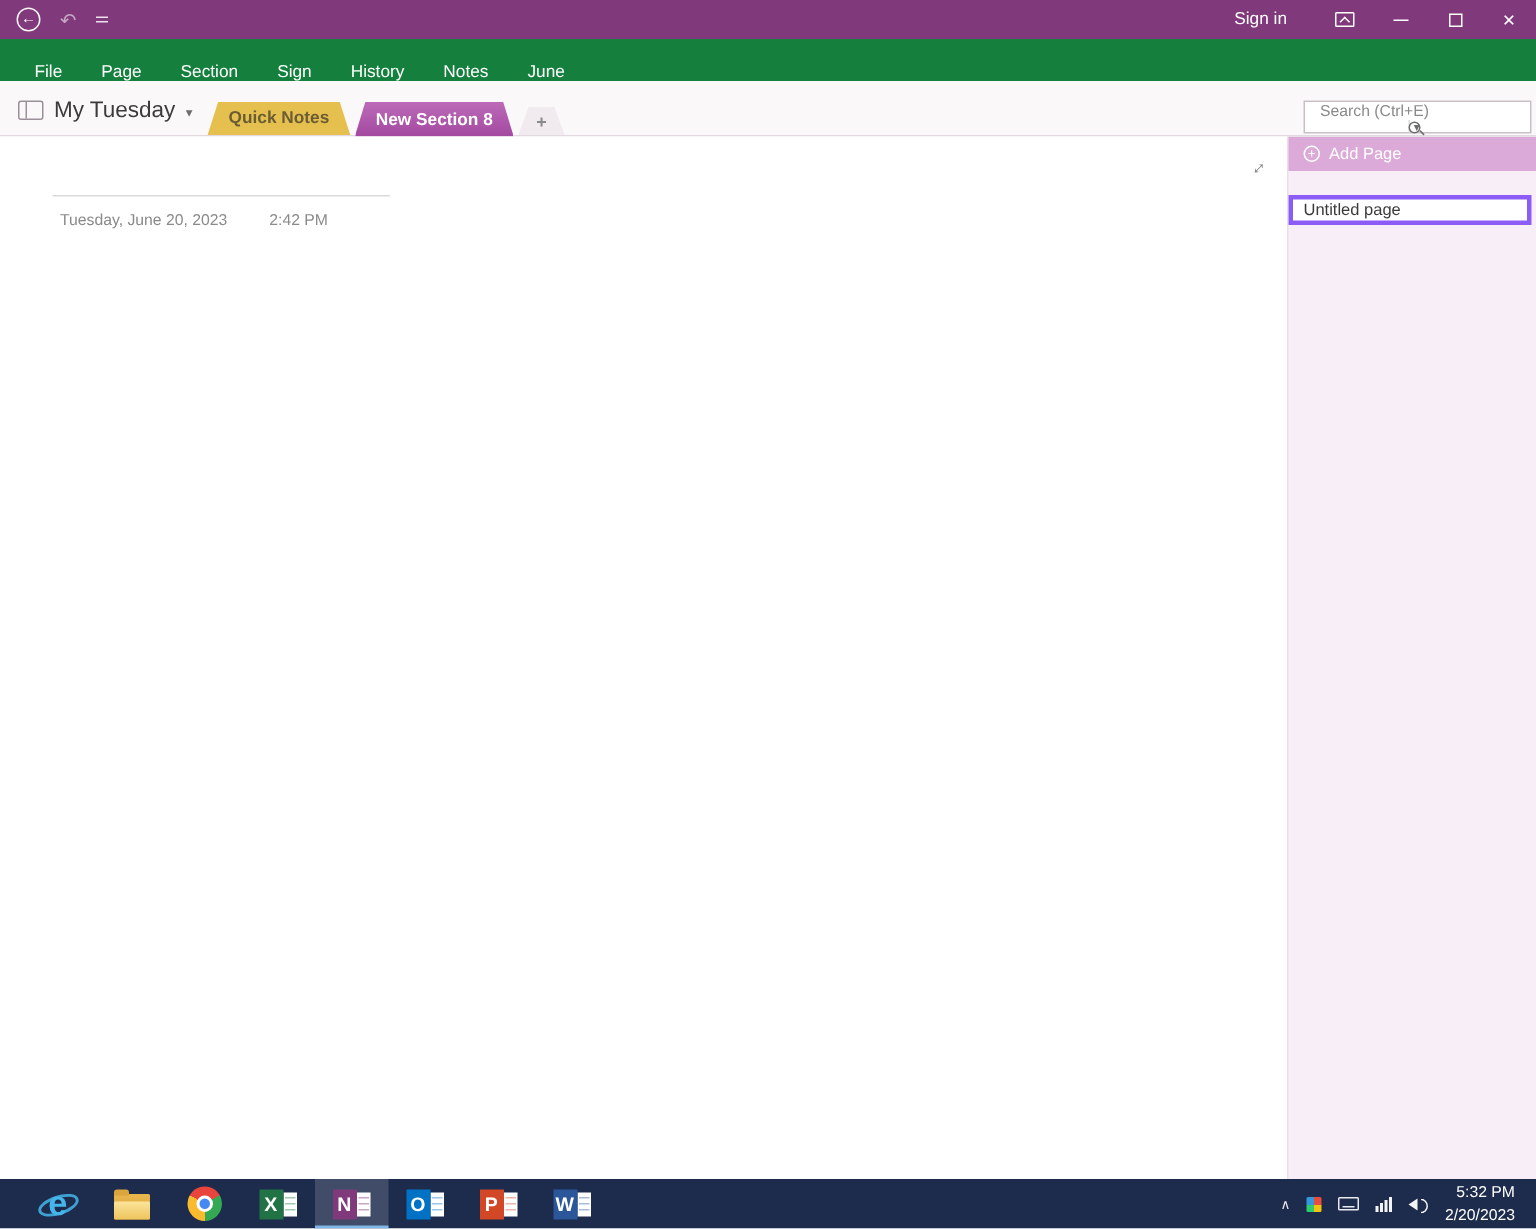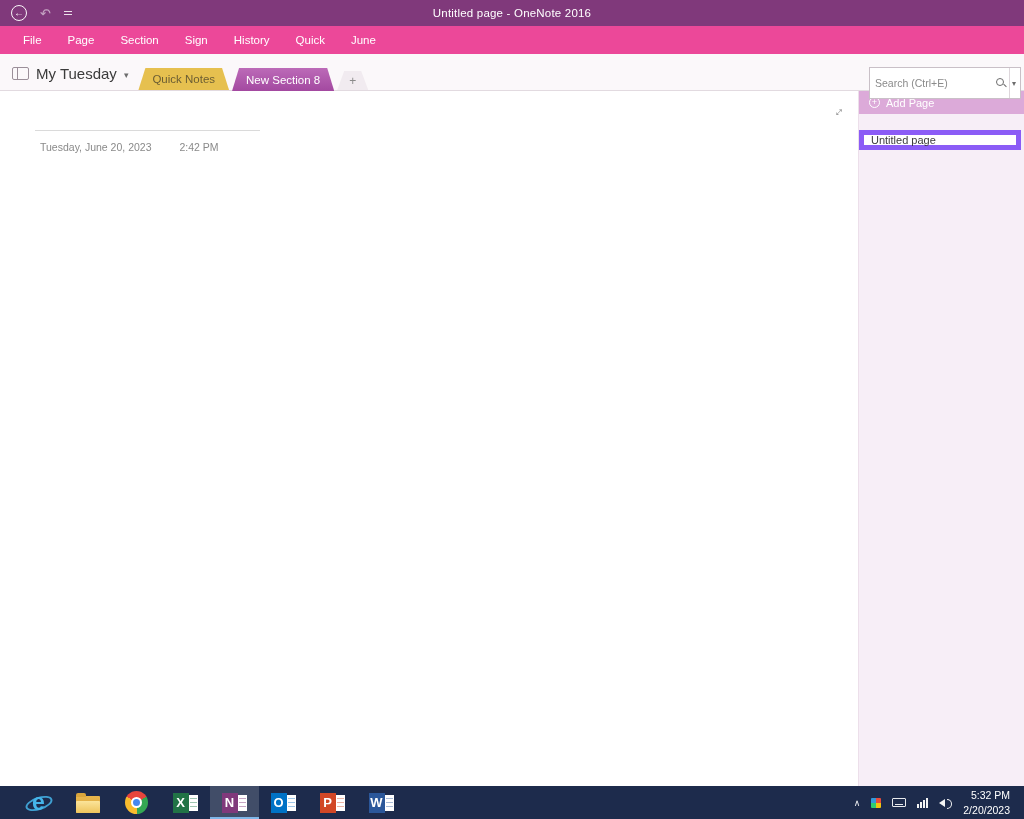--- a/index.html
+++ b/index.html
@@ -17,56 +17,56 @@
   .titlebar-right { margin-left:auto; display:flex; align-items:center; height:100%; z-index:2; }
   .signin { font-size:11.5px; padding:0 18px; }
   .ribbon-opts { width:40px; height:100%; display:flex; align-items:center; justify-content:center; }
   .ribbon-box { width:13px; height:10px; border:1px solid #fff; border-radius:1px; position:relative; }
   .ribbon-box::after { content:""; position:absolute; left:3.5px; top:3px; width:4px; height:4px; border-left:1px solid #fff; border-top:1px solid #fff; transform:rotate(45deg); }
   .win-btn { width:36px; height:100%; display:flex; align-items:center; justify-content:center; font-size:11px; }
   .min-glyph { width:10px; height:1px; background:#fff; display:block; }
   .max-glyph { width:9px; height:9px; border:1px solid #fff; display:block; }
 
   
-  .menubar { height:28px; background:#ec4899; display:flex; align-items:center; padding-left:10px; flex:0 0 auto; }
+  .menubar { height:28px; background:#15803d; display:flex; align-items:flex-end; padding-left:10px; flex:0 0 auto; }
   .menu-tab { color:#fff; font-size:11.5px; padding:0 13px; display:flex; align-items:center; }
 
   
   .notebook-bar { height:37px; background:#fbf8fa; border-bottom:1px solid #e2dae0; display:flex; align-items:flex-end; position:relative; flex:0 0 auto; }
   .nb-left { display:flex; align-items:center; gap:7px; padding:0 4px 8px 12px; }
   .nb-icon { width:17px; height:13px; border:1px solid #9b8f99; border-radius:2px; position:relative; }
   .nb-icon::before { content:""; position:absolute; left:4px; top:0; bottom:0; width:1px; background:#9b8f99; }
   .nb-name { font-size:15px; color:#3b3b3b; }
   .nb-arrow { font-size:9px; color:#6d6d6d; margin-top:2px; }
-  .tabs { display:flex; align-items:flex-end; margin-left:6px; }
+  .tabs { display:flex; align-items:flex-end; margin-left:6px;font-weight:bold; }
   .tab { height:22px; padding:0 14px; font-size:11.5px; display:flex; align-items:center; margin-right:3px; clip-path:polygon(7px 0, calc(100% - 7px) 0, 100% 100%, 0 100%); }
   .tab-quick { background:#e6c04f; color:#6b5d33; }
   .tab-active { background:linear-gradient(180deg,#bc6ab8,#a349a0); color:#fff; position:relative; bottom:-1px; height:23px; z-index:2; }
   .tab-add { background:#f1ebf0; color:#8a8a8a; height:19px; padding:0 12px; font-size:12px; }
-  .searchbox { position:absolute; right:3px; top:13px; width:152px; height:32px; background:#fff; border:1px solid #c9c0c7; display:flex; align-items:center; }
+  .searchbox { position:absolute; right:3px; top:13px; width:152px; height:22px; background:#fff; border:1px solid #c9c0c7; display:flex; align-items:center;flex-direction:column; }
   .searchbox input { flex:1; min-width:0; border:none; outline:none; font-size:10.5px; padding-left:5px; color:#555; font-family:"Liberation Sans", sans-serif; background:transparent; }
   .searchbox input::placeholder { color:#8a8a8a; }
   .mag { position:relative; width:12px; height:12px; margin-right:2px; }
   .mag::before { content:""; position:absolute; left:1px; top:1px; width:6px; height:6px; border:1px solid #6d6d6d; border-radius:50%; }
   .mag::after { content:""; position:absolute; left:8px; top:8px; width:4px; height:1px; background:#6d6d6d; transform:rotate(45deg); }
   .search-drop { font-size:8px; color:#6d6d6d; padding:0 4px 0 2px; border-left:1px solid #ddd6db; height:100%; display:flex; align-items:center; }
 
   
   .content { flex:1 1 auto; display:flex; min-height:0; }
   .page-area { flex:1; background:#fff; position:relative; }
   .expand-icon { position:absolute; top:12px; right:14px; color:#8a8a8a; font-size:13px; transform:rotate(-45deg); }
   .page-title-block { position:absolute; left:35px; top:26px; width:225px; height:14px; border-bottom:1px solid #dadada; font-size:14px; color:#333; }
   .date-row { position:absolute; left:40px; top:50px; display:flex; gap:28px; font-size:10.5px; color:#8a8a8a;justify-content:center; }
 
   
   .sidebar { width:166px; background:#f7eef7; border-left:1px solid #ecdfea; display:flex; flex-direction:column; flex:0 0 auto; }
   .add-page { height:23px; background:#dcaad9; color:#fff; font-size:11px; display:flex; align-items:center; gap:6px; padding-left:10px; }
   .add-circle { width:11px; height:11px; border:1px solid #fff; border-radius:50%; display:flex; align-items:center; justify-content:center; font-size:9px; line-height:1; }
   .page-list { margin-top:16px; }
-  .page-item { height:20px; background:#fff; border:5px solid #8b5cf6; margin-right:3px; display:flex; align-items:center; padding-left:7px; font-size:11px; color:#3b3b3b; }
+  .page-item { height:20px; background:#fff; border:3px solid #8b5cf6; margin-right:3px; display:flex; align-items:center; padding-left:7px; font-size:11px; color:#3b3b3b; }
 
   
   .taskbar { height:33px; background:#1d2b4c; display:flex; align-items:center; color:#fff; flex:0 0 auto; }
   .task-apps { display:flex; align-items:stretch; height:100%; margin-left:14px; }
   .task-btn { width:49px; display:flex; align-items:center; justify-content:center; }
   .task-btn.active { background:rgba(255,255,255,.16); box-shadow: inset 0 -2px 0 #7fb6e8; }
 
   .office-icon { position:relative; width:26px; height:22px; }
   .office-block { position:absolute; left:0; top:1px; width:16px; height:20px; color:#fff; font-weight:bold; font-size:13px; display:flex; align-items:center; justify-content:center; }
   .office-sheet { position:absolute; right:1px; top:3px; width:9px; height:16px; background:#fff; }
@@ -110,30 +110,44 @@
     <div class="titlebar-left">
       <div class="back-btn">
           <span>←</span>
         </div>
       <div class="undo-btn"><span>↶</span></div>
       <div class="qat-btn">
           <i></i>
           <i></i>
         </div>
     </div>
-    <div class="titlebar-title">Untitled page - OneNote 2016</div>
+    <div class="titlebar-right">
+      <div class="signin">Sign in</div>
+      <div class="ribbon-opts">
+          <span class="ribbon-box"></span>
+        </div>
+      <div class="win-btn">
+          <span class="min-glyph"></span>
+        </div>
+      <div class="win-btn">
+          <span class="max-glyph"></span>
+        </div>
+      <div class="win-btn">
+          <span>✕</span>
+        </div>
+    </div>
   </div>
 
   <div class="menubar">
     <div class="menu-tab">File</div>
     <div class="menu-tab">Page</div>
     <div class="menu-tab">Section</div>
     <div class="menu-tab">Sign</div>
     <div class="menu-tab">History</div>
-    <div class="menu-tab">Quick</div>
+    <div class="menu-tab">Notes</div>
     <div class="menu-tab">June</div>
   </div>
 
   <div class="notebook-bar">
     <div class="nb-left">
       <span class="nb-icon"></span>
       <span class="nb-name">My Tuesday</span>
       <span class="nb-arrow">▾</span>
     </div>
     <div class="tabs">

